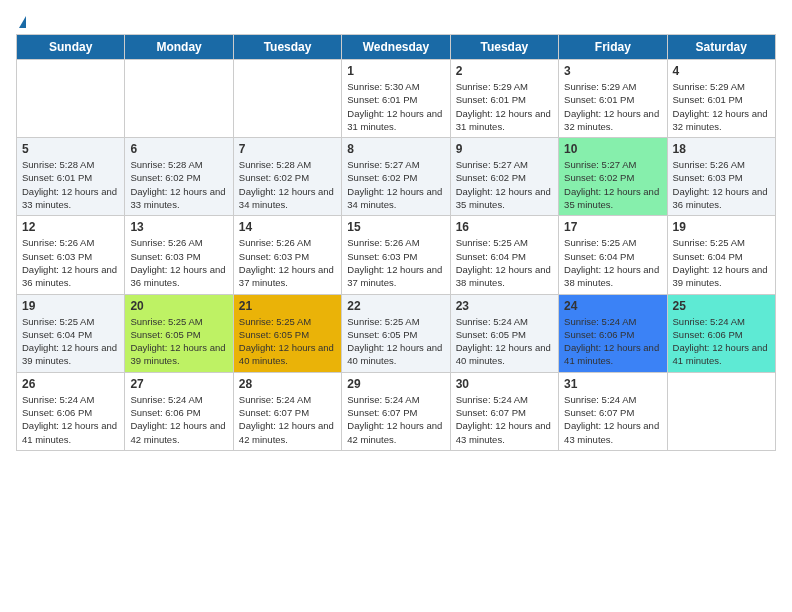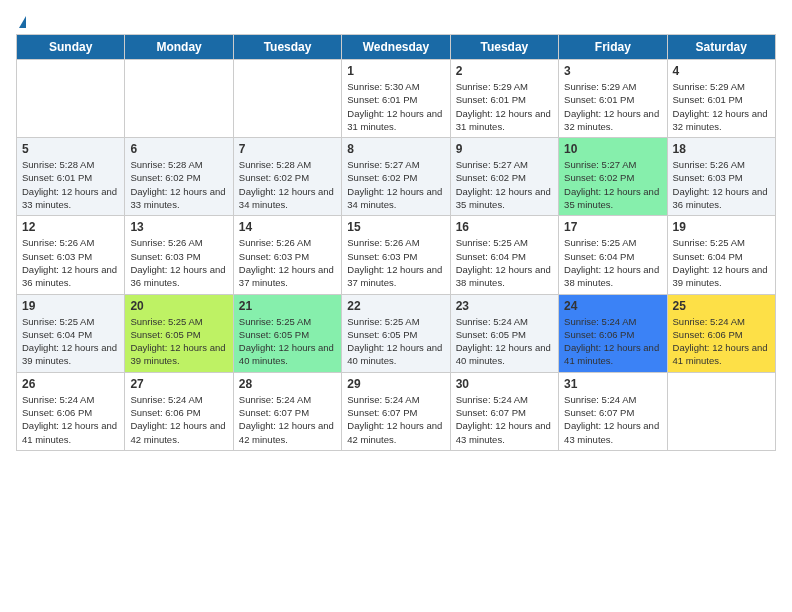--- a/index.html
+++ b/index.html
@@ -245,21 +245,21 @@
           <div class="day-info" style="white-space: pre-line;">Sunrise: 5:25 AM
 Sunset: 6:04 PM
 Daylight: 12 hours and 39 minutes.</div>
         </td>
         <td style="background: #bef264;">
           <div class="day-number">20</div>
           <div class="day-info" style="white-space: pre-line;">Sunrise: 5:25 AM
 Sunset: 6:05 PM
 Daylight: 12 hours and 39 minutes.</div>
         </td>
-        <td style="background: #86efac;">
+        <td style="background: #eab308;">
           <div class="day-number">21</div>
           <div class="day-info" style="white-space: pre-line;">Sunrise: 5:25 AM
 Sunset: 6:05 PM
 Daylight: 12 hours and 40 minutes.</div>
         </td>
         <td style="background: rgb(240, 244, 248);">
           <div class="day-number">22</div>
           <div class="day-info" style="white-space: pre-line;">Sunrise: 5:25 AM
 Sunset: 6:05 PM
 Daylight: 12 hours and 40 minutes.</div>
@@ -269,21 +269,21 @@
           <div class="day-info" style="white-space: pre-line;">Sunrise: 5:24 AM
 Sunset: 6:05 PM
 Daylight: 12 hours and 40 minutes.</div>
         </td>
         <td style="background: #3b82f6;">
           <div class="day-number">24</div>
           <div class="day-info" style="white-space: pre-line;">Sunrise: 5:24 AM
 Sunset: 6:06 PM
 Daylight: 12 hours and 41 minutes.</div>
         </td>
-        <td style="background: #fde047;">
+        <td style="background: #5eead4;">
           <div class="day-number">25</div>
           <div class="day-info" style="white-space: pre-line;">Sunrise: 5:24 AM
 Sunset: 6:06 PM
 Daylight: 12 hours and 41 minutes.</div>
         </td>
       </tr>
       <tr>
         <td>
           <div class="day-number">26</div>
           <div class="day-info" style="white-space: pre-line;">Sunrise: 5:24 AM

